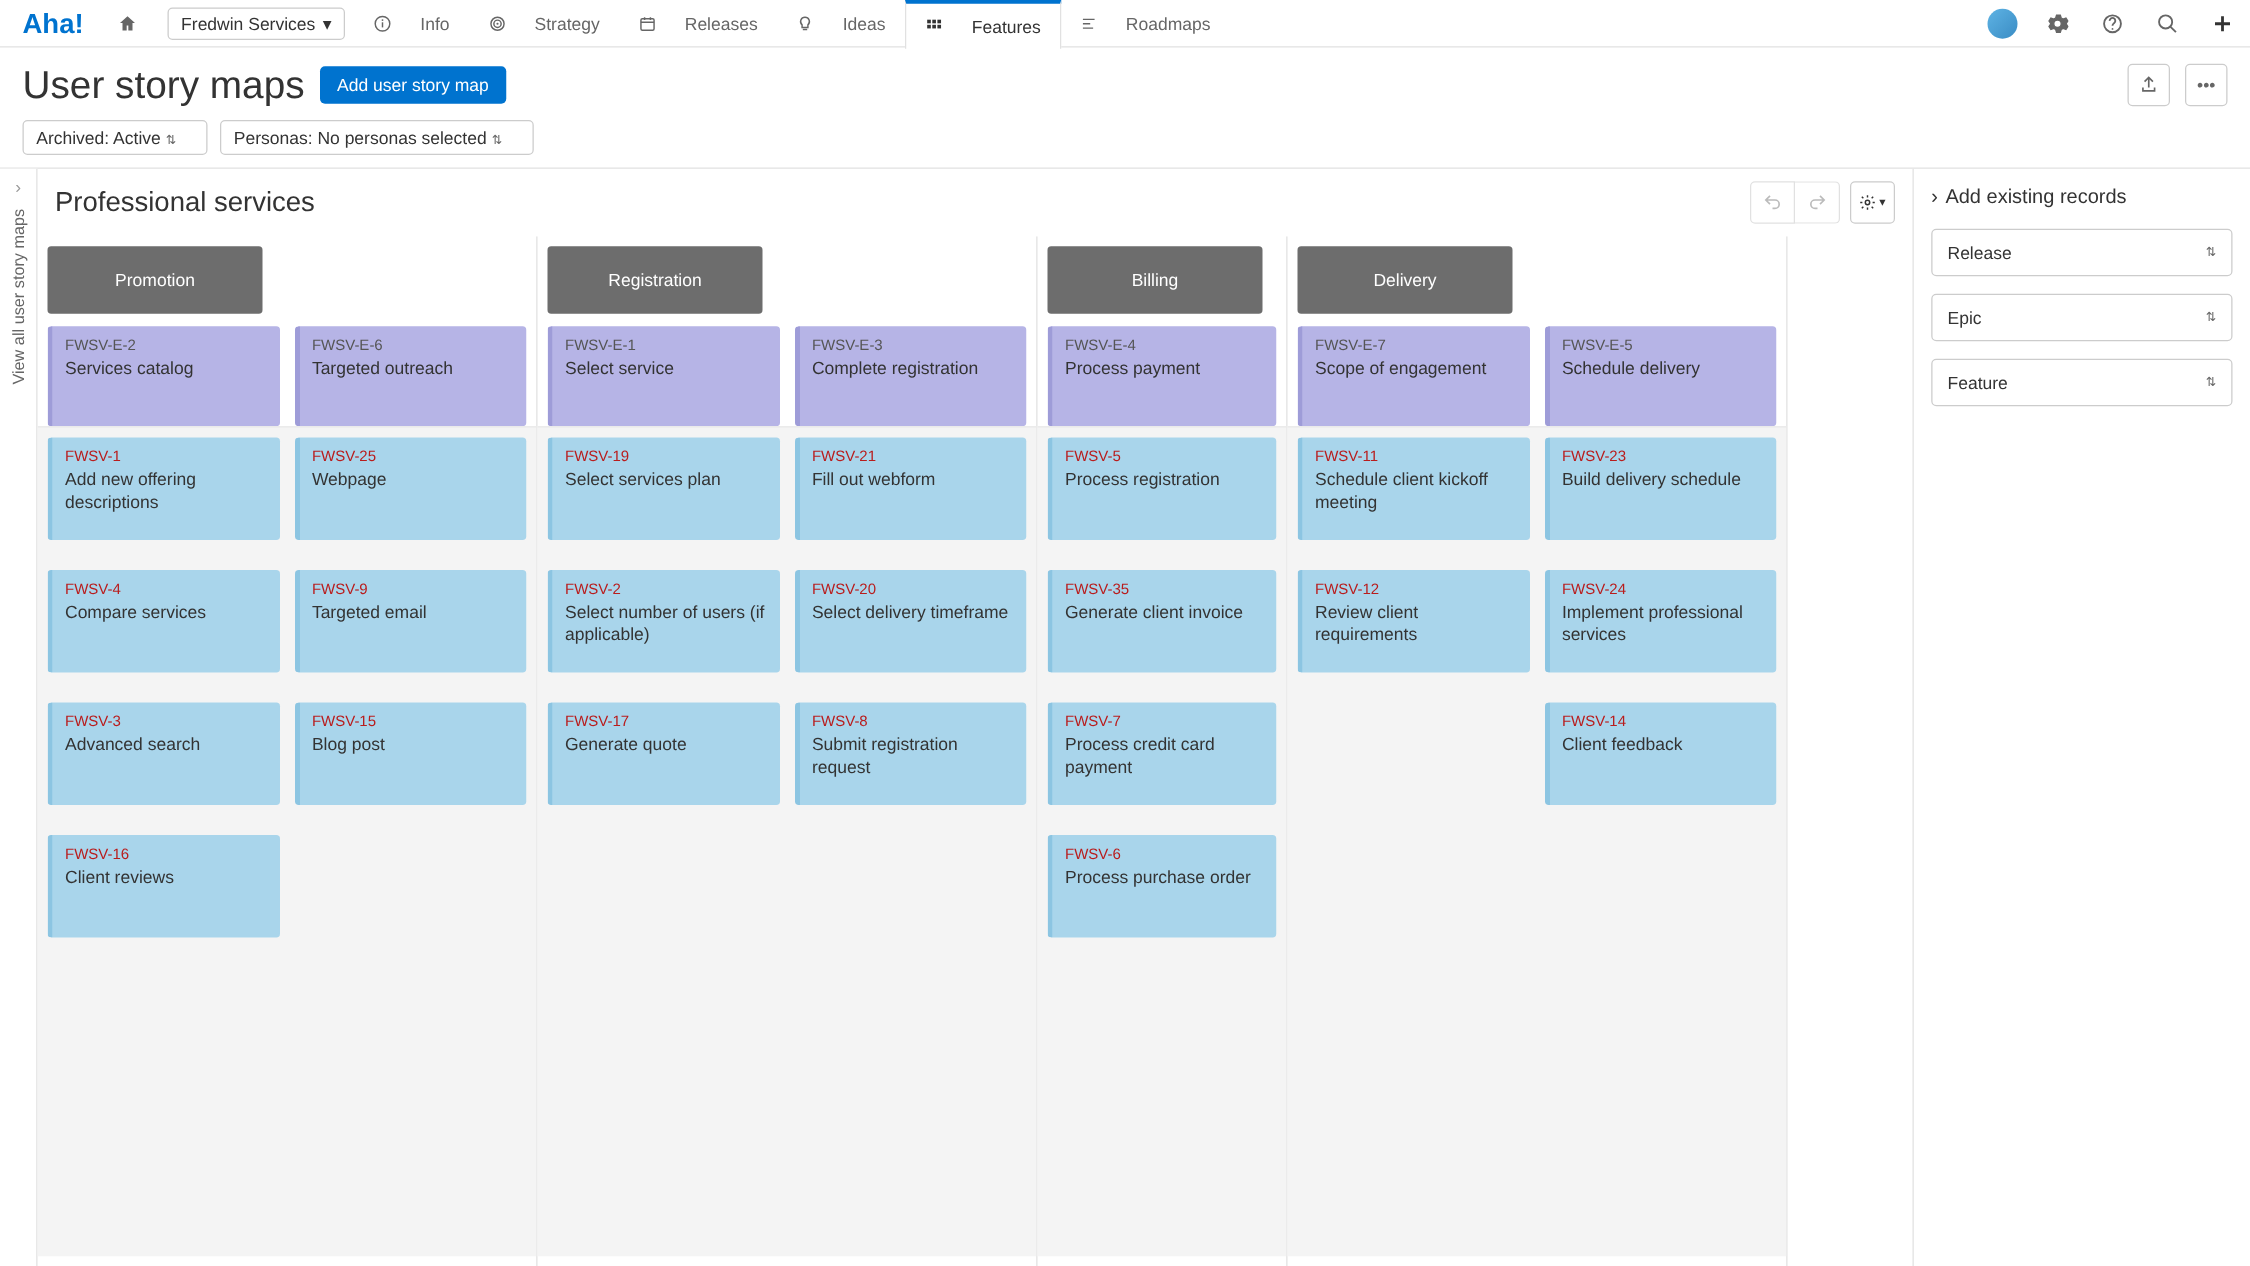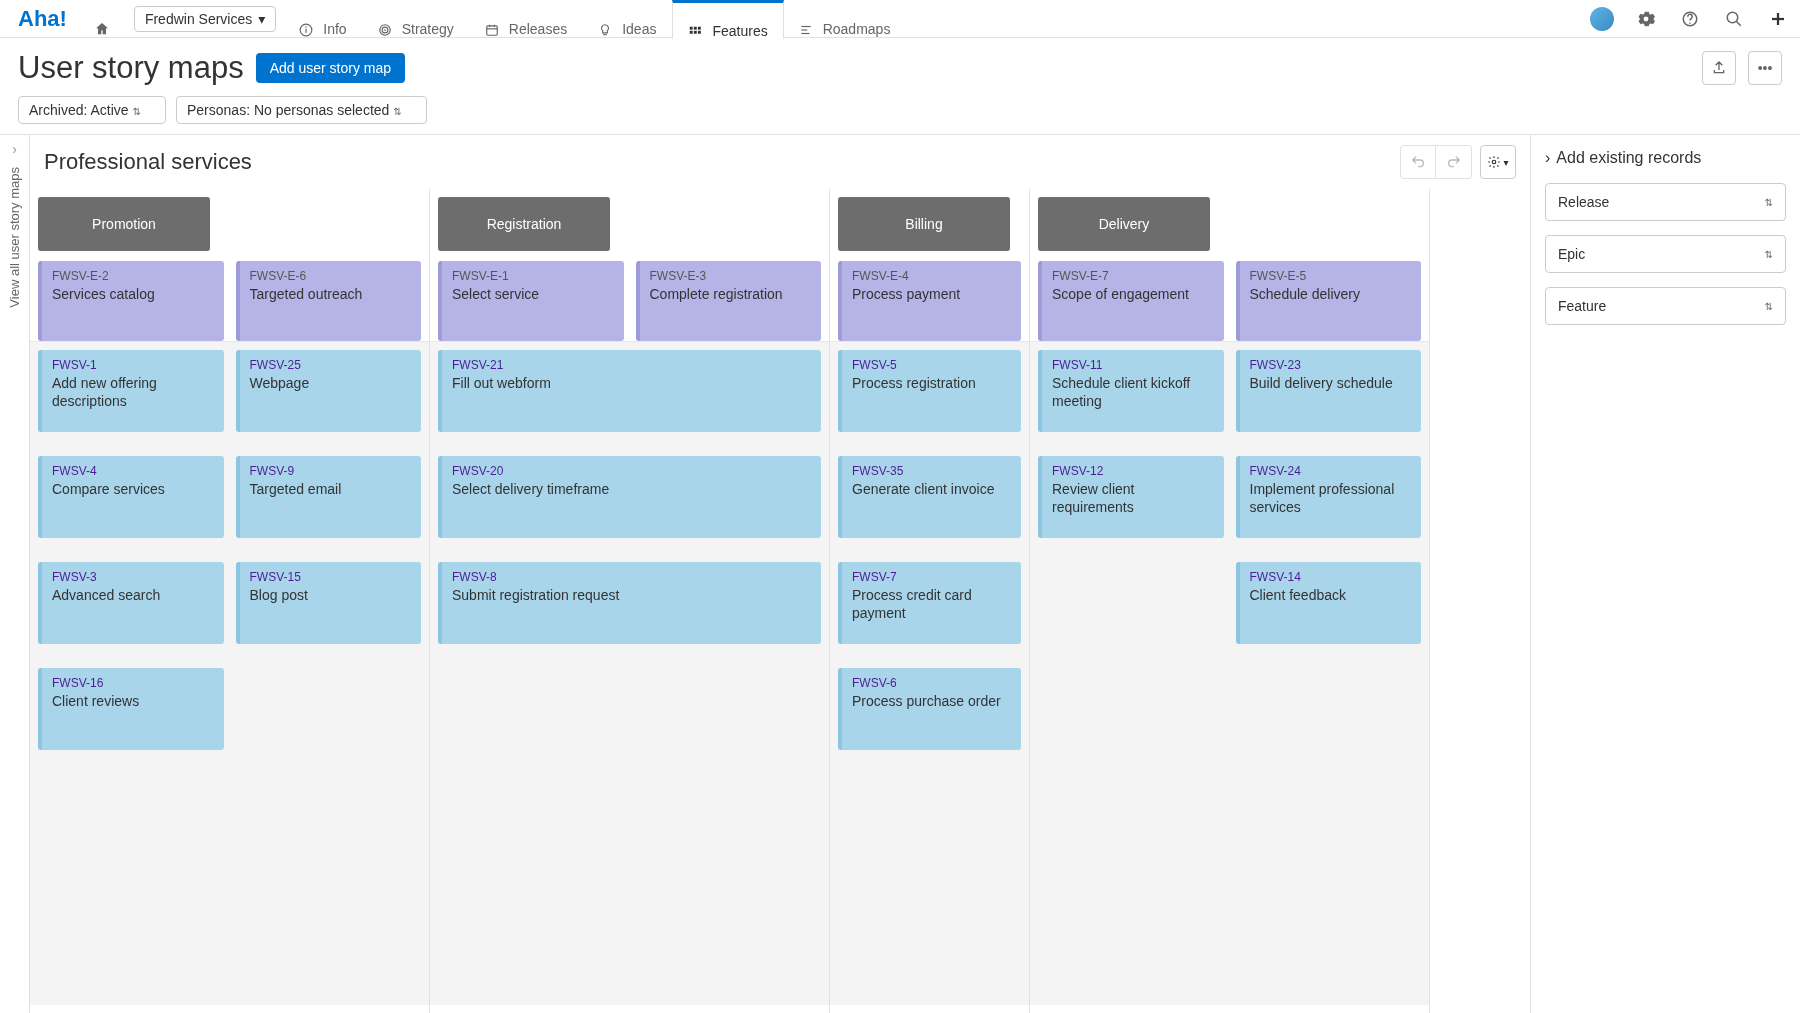--- a/index.html
+++ b/index.html
@@ -1,20 +1,20 @@
 <!DOCTYPE html>
 <html><head>
 <meta charset="utf-8">
 <style>
   * { box-sizing: border-box; margin: 0; padding: 0; }
   body { font-family: -apple-system, BlinkMacSystemFont, "Segoe UI", Helvetica, Arial, sans-serif; font-size: 14px; color: #333; background: #fff; }
   
   .topnav { display: flex; align-items: center; height: 38px; border-bottom: 1px solid #e1e1e1; background: #fff; }
   .logo { color: #0073cf; font-weight: 700; font-size: 22px; padding: 0 12px 0 18px; }
-  .nav-item { display: flex; align-items: flex-end; gap: 10px; padding: 0 15px; height: 100%; color: #666; cursor: pointer; border-right: 1px solid transparent; }
+  .nav-item { display: flex; align-items: center; gap: 23px; padding: 0 15px; height: 100%; color: #666; cursor: pointer; border-right: 1px solid transparent; }
   .nav-item.home { padding: 0 15px; }
   .nav-item.active { color: #333; border-top: 3px solid #0073cf; background: #fff; border-left: 1px solid #e1e1e1; border-right: 1px solid #e1e1e1; padding-top: 0; height: 39px; margin-bottom: -1px; }
   .nav-item .nicon { font-size: 14px; color: #666; }
   .workspace-btn { display: flex; align-items: center; gap: 6px; border: 1px solid #ccc; border-radius: 4px; padding: 4px 10px; margin: 0 8px; cursor: pointer; font-size: 14px; color: #333; }
   .nav-spacer { flex: 1; }
   .nav-right { display: flex; align-items: center; height: 100%; }
   .nav-right-item { width: 44px; display: flex; align-items: center; justify-content: center; height: 100%; color: #666; cursor: pointer; font-size: 16px; }
   .avatar { width: 24px; height: 24px; border-radius: 50%; background: linear-gradient(135deg, #5eb3e4 0%, #3a8cc4 100%); }
   
   .subheader { padding: 12px 18px 10px 18px; }
@@ -52,21 +52,21 @@
   .step-card { background: #6d6d6d; color: #fff; border-radius: 3px; height: 54px; display: flex; align-items: center; justify-content: center; font-size: 14px; margin-bottom: 10px; width: 172px; }
   .step-placeholder { height: 54px; margin-bottom: 10px; }
   
   .epic-card { background: #b6b4e6; border-radius: 3px; padding: 8px 10px; min-height: 80px; border-left: 4px solid #9e9cd8; cursor: pointer; }
   .epic-card .ref { font-size: 12px; color: #555; margin-bottom: 2px; }
   .epic-card .ttl { font-size: 14px; color: #333; line-height: 1.3; }
   .feature-area { background: #f4f4f4; margin: 0 -8px; padding: 8px; flex: 1; border-top: 1px solid #e8e8e8; }
   .feature-area .col-inner { gap: 12px; }
   
   .feat-card { background: #a9d5eb; border-radius: 3px; padding: 8px 10px; min-height: 82px; border-left: 4px solid #8cc5e2; cursor: pointer; margin-bottom: 12px; }
-  .feat-card .ref { font-size: 12px; color: #4c1d95; margin-bottom: 2px; }
+  .feat-card .ref { font-size: 12px; color: #b91c1c; margin-bottom: 2px; }
   .feat-card .ttl { font-size: 14px; color: #333; line-height: 1.3; }
   
   .side-panel { width: 270px; border-left: 1px solid #e1e1e1; padding: 14px; }
   .side-title { font-size: 16px; font-weight: 400; margin-bottom: 16px; display: flex; align-items: center; gap: 6px; }
   .side-select { width: 100%; border: 1px solid #ccc; border-radius: 4px; padding: 10px 12px; font-size: 14px; color: #333; background: #fff; margin-bottom: 14px; display: flex; justify-content: space-between; align-items: center; cursor: pointer; }
   
   svg { display: block; }
 </style>
 </head>
 <body>
@@ -326,20 +326,34 @@
                 <div class="epic-card">
                   <div class="ref">FWSV-E-3</div>
                   <div class="ttl">Complete registration</div>
                 </div>
               </div>
             </div>
             <div class="feature-area">
               <div class="col-inner">
                 <div class="subcol">
                   <div class="feat-card">
+                    <div class="ref">FWSV-19</div>
+                    <div class="ttl">Select services plan</div>
+                  </div>
+                  <div class="feat-card">
+                    <div class="ref">FWSV-2</div>
+                    <div class="ttl">Select number of users (if applicable)</div>
+                  </div>
+                  <div class="feat-card">
+                    <div class="ref">FWSV-17</div>
+                    <div class="ttl">Generate quote</div>
+                  </div>
+                </div>
+                <div class="subcol">
+                  <div class="feat-card">
                     <div class="ref">FWSV-21</div>
                     <div class="ttl">Fill out webform</div>
                   </div>
                   <div class="feat-card">
                     <div class="ref">FWSV-20</div>
                     <div class="ttl">Select delivery timeframe</div>
                   </div>
                   <div class="feat-card">
                     <div class="ref">FWSV-8</div>
                     <div class="ttl">Submit registration request</div>

